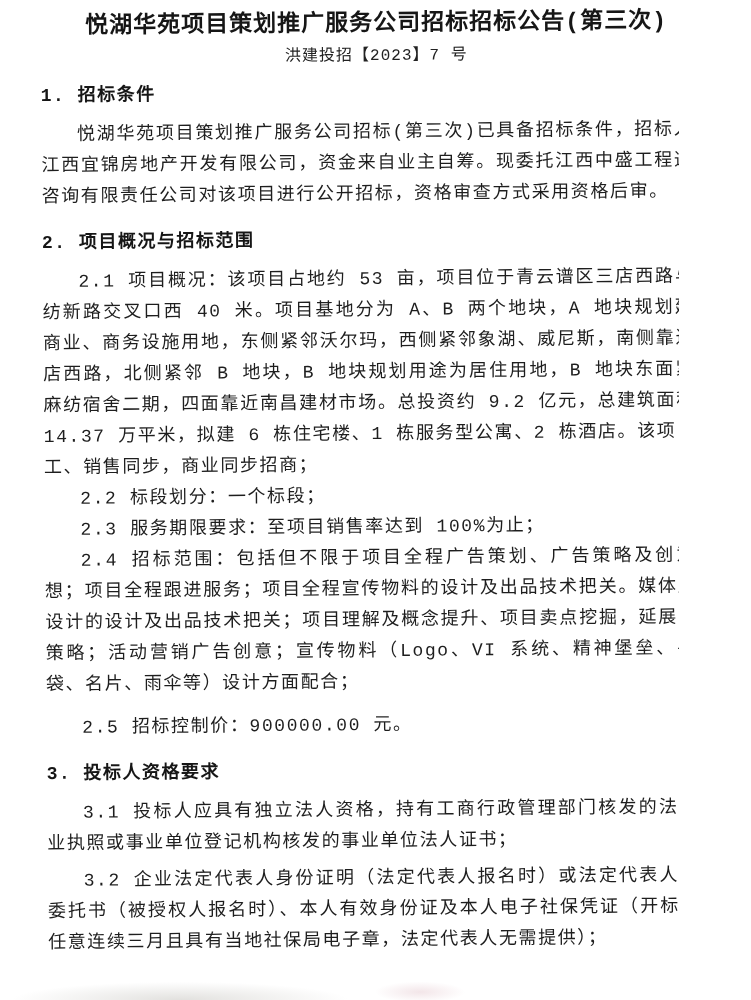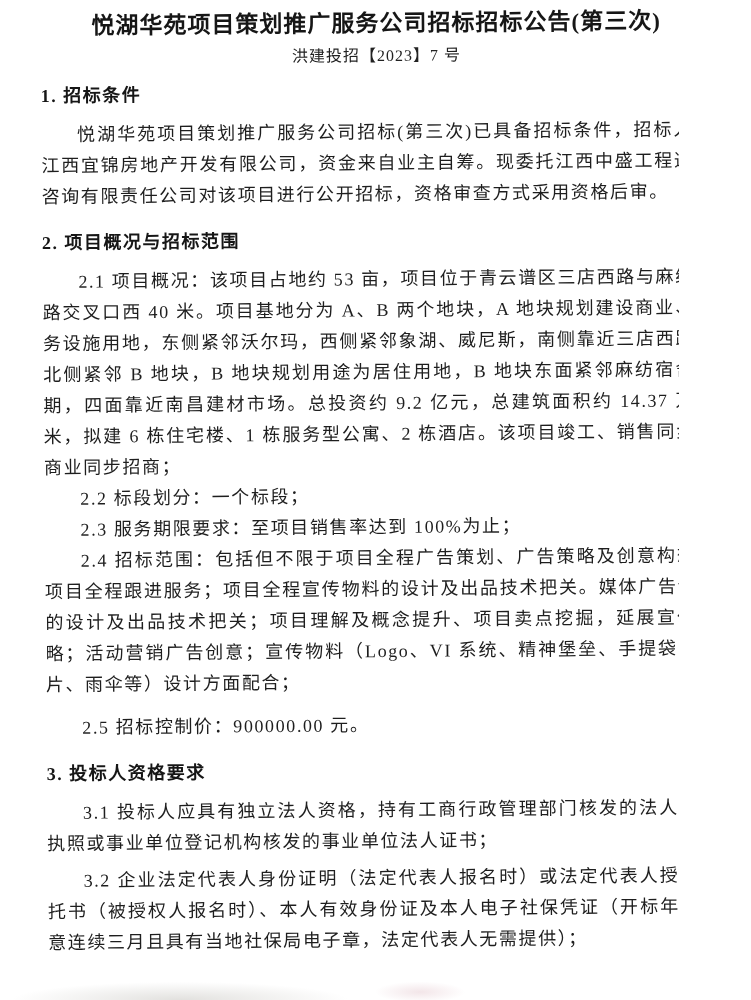--- a/index.html
+++ b/index.html
@@ -6,21 +6,21 @@
     margin: 0;
     padding: 0;
     background: #ffffff;
   }
   .page {
     position: relative;
     width: 679px;
     height: 1000px;
     background: #ffffff;
     overflow: hidden;
-    font-family: Liberation Serif, serif;
+    font-family: Liberation Mono, monospace;
     color: #1e1e1e;
   }
   .content {
     position: absolute;
     left: 40px;
     top: 12px;
     width: 672px;
     transform: rotate(-0.5deg);
     transform-origin: 0 0;
   }

